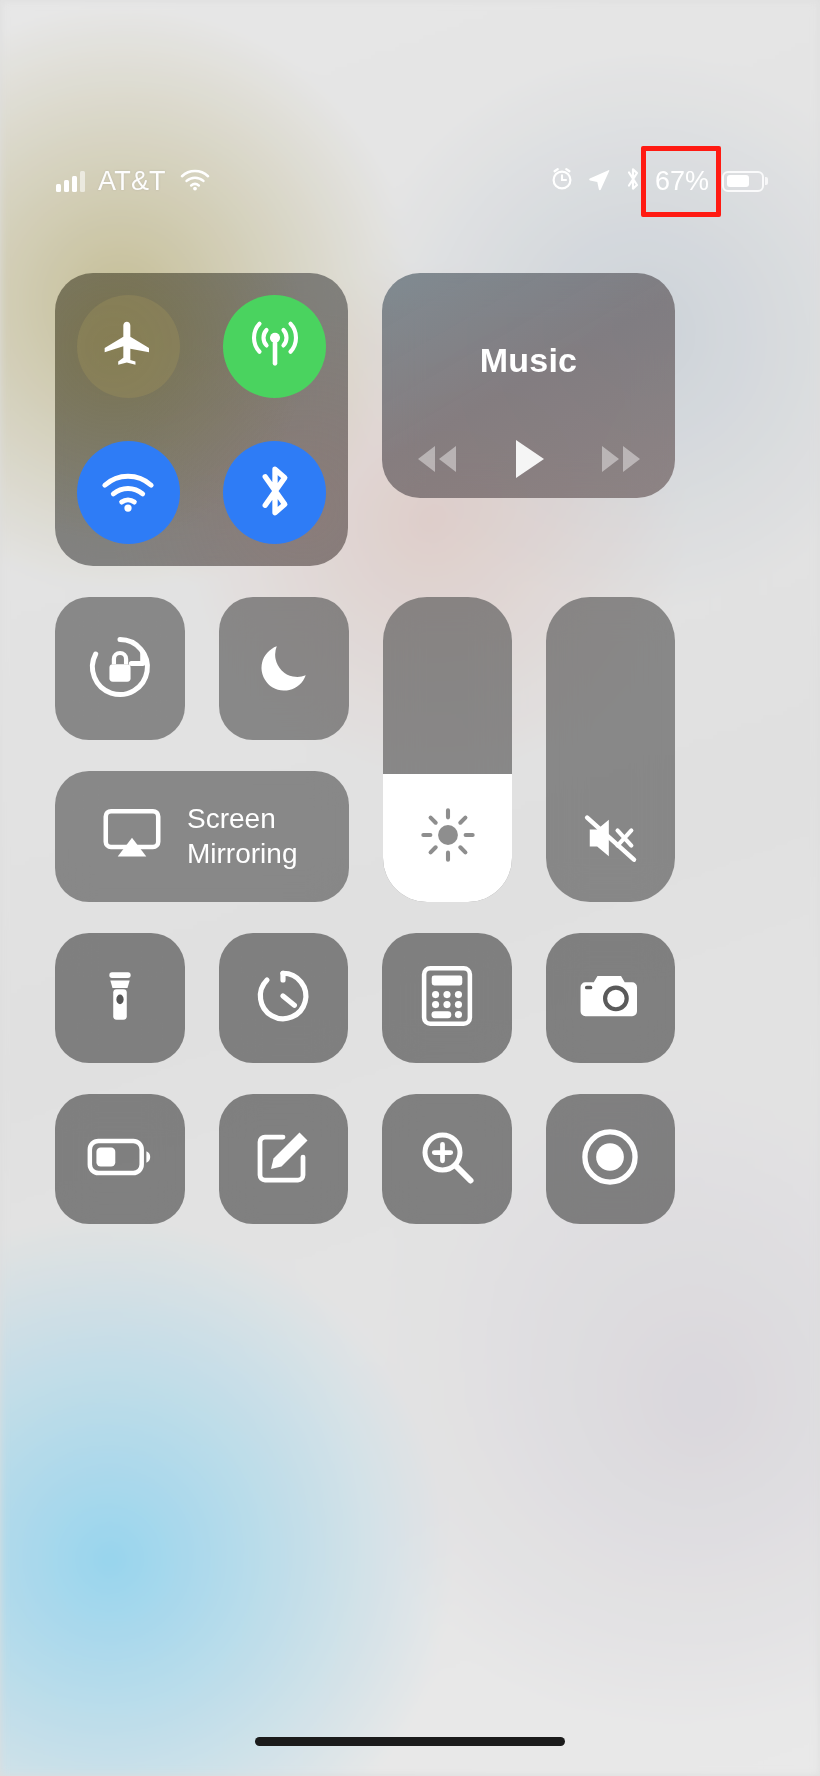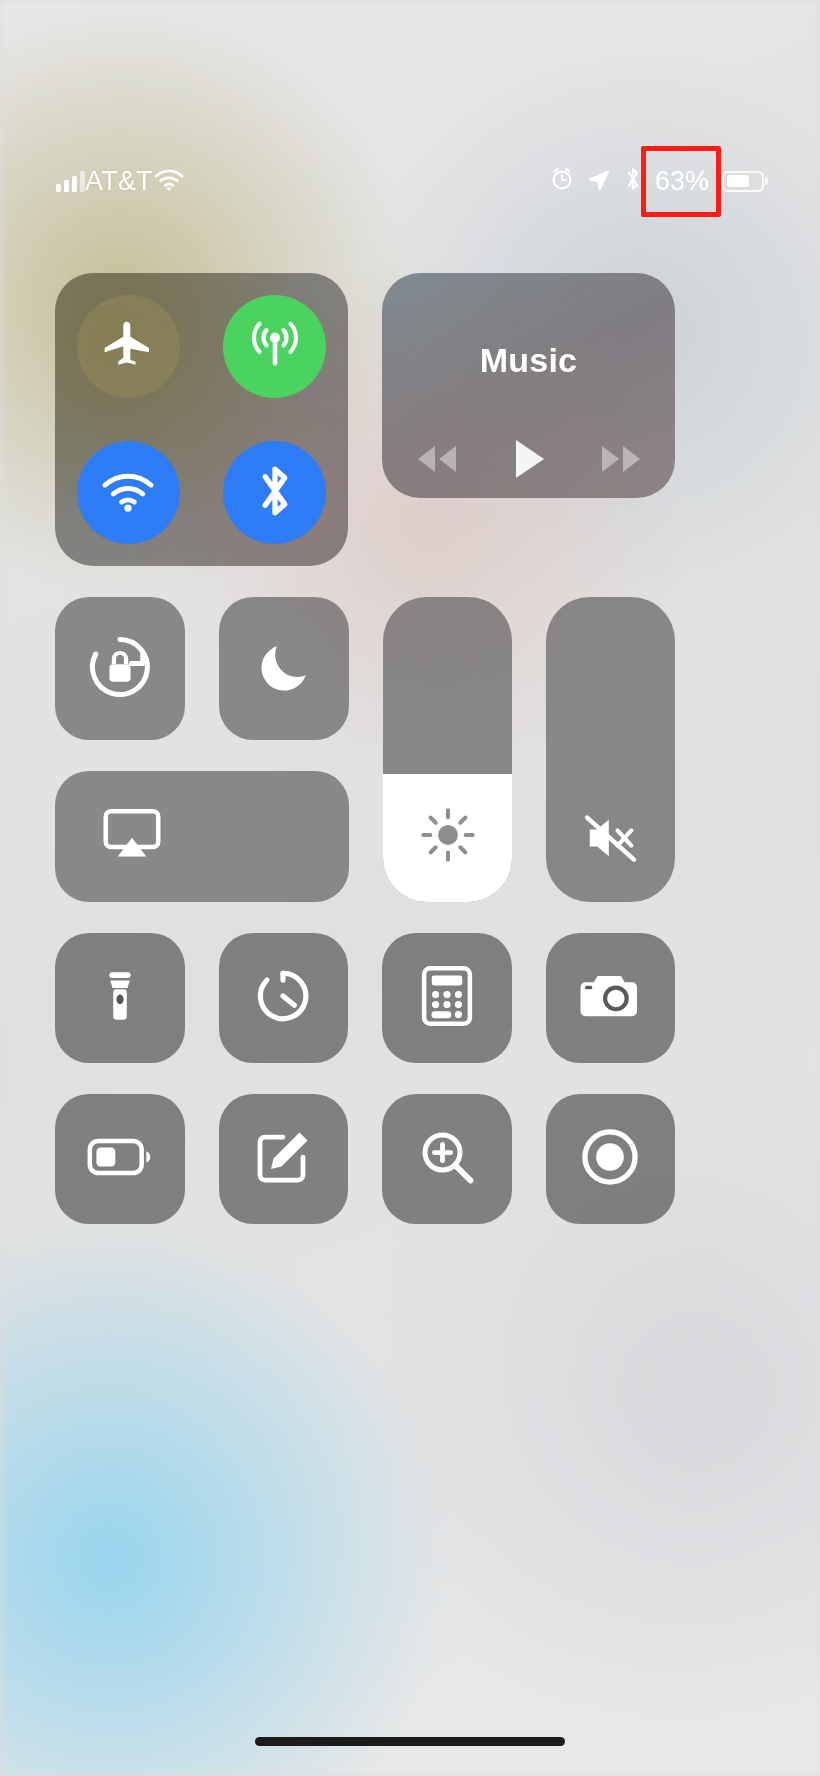--- a/index.html
+++ b/index.html
@@ -28,21 +28,21 @@
   #screen { position:absolute; inset:0; }
 
   
   #statusbar {
     position:absolute; left:0; right:0; top:158px; height:46px;
     display:flex; align-items:center; justify-content:space-between;
     padding:0 56px;
     color:#ffffff;
   }
   .sb-left, .sb-right { display:flex; align-items:center; }
-  .sb-left { }
+  .sb-left { gap:13px; }
   .sb-right { gap:13px; }
   .carrier { font-size:27px; font-weight:400; letter-spacing:.2px; color:#fdfdfd;
              text-shadow:0 0 2px rgba(120,120,120,.25); }
   .sb-ico { display:block; }
 
   
   .bars { display:flex; align-items:flex-end; gap:3px; height:21px; }
   .bars i { display:block; width:5px; border-radius:1.5px; background:#ffffff; }
   .bars i:nth-child(1){height:8px;}
   .bars i:nth-child(2){height:12px;}
@@ -174,21 +174,21 @@
         </svg>
       </span>
       <span class="sb-ico">
         <svg width="18" height="26" viewBox="0 0 18 26">
           <path d="M5 6.5 13 19 9 22.6V3.4L13 7 5 19.5" fill="none" stroke="#fff" stroke-width="2.2" stroke-linejoin="round" stroke-linecap="round"></path>
         </svg>
       </span>
 
       <span id="batt-pct-wrap">
         <span id="batt-highlight"></span>
-        <span class="batt-pct">63%</span>
+        <span class="batt-pct">67%</span>
       </span>
 
       <span class="batt-shell">
         <span class="batt-fill" style="width: 67%;"></span>
       </span>
     </div>
   </div>
 
   <div id="cc">
 
@@ -284,20 +284,24 @@
           </div>
         </div>
 
         <div class="mirror-tile">
           <span>
             <svg width="62" height="58" viewBox="0 0 26 24">
               <rect x="2" y="2" width="22" height="15" rx="2.2" fill="none" stroke="#fff" stroke-width="1.9"></rect>
               <path d="M13 13.2 19 21H7z" fill="#fff"></path>
             </svg>
           </span>
+          <span class="mirror-label">
+            <span>Screen</span><br>
+            <span>Mirroring</span>
+          </span>
         </div>
       </div>
 
       <div class="slider">
         <span class="fill" style="height:42%"></span>
         <span class="glyph">
           <svg width="58" height="58" viewBox="0 0 24 24">
             <circle cx="12" cy="12" r="4.1" fill="#8e8e8e"></circle>
             <g stroke="#8e8e8e" stroke-width="1.7" stroke-linecap="round">
               <path d="M12 1.8v2.9M12 19.3v2.9M1.8 12h2.9M19.3 12h2.9"></path>

